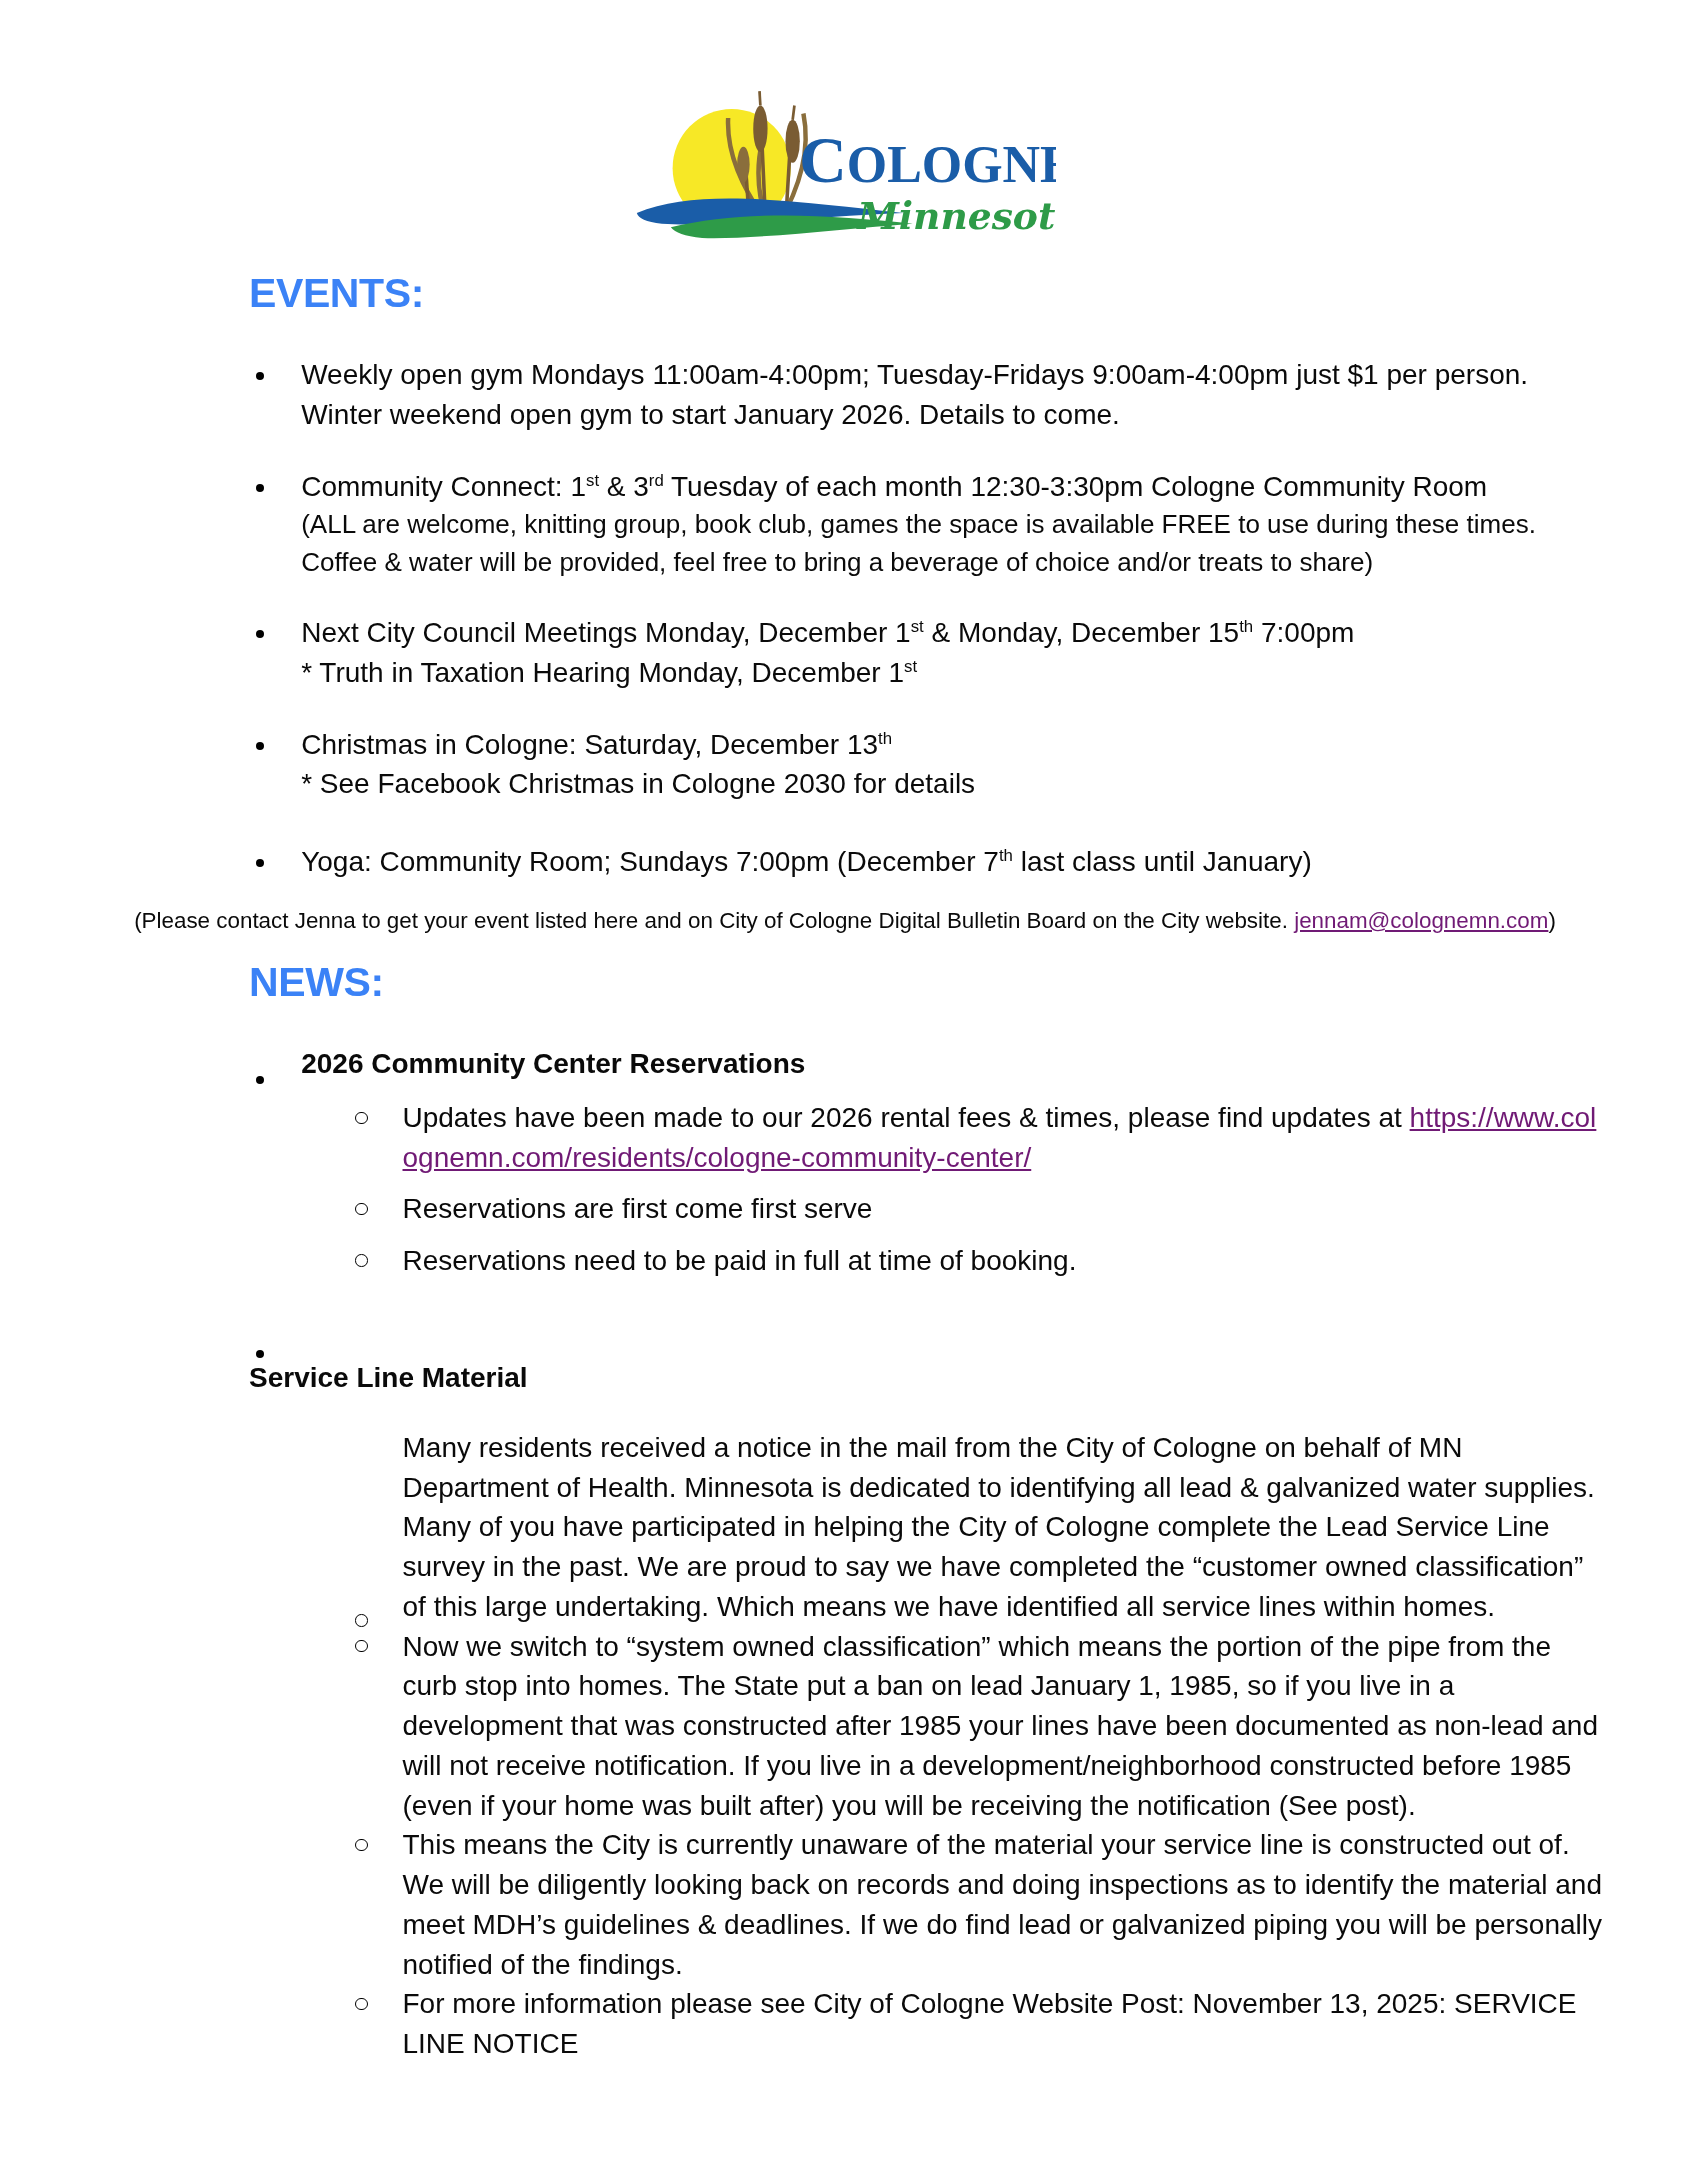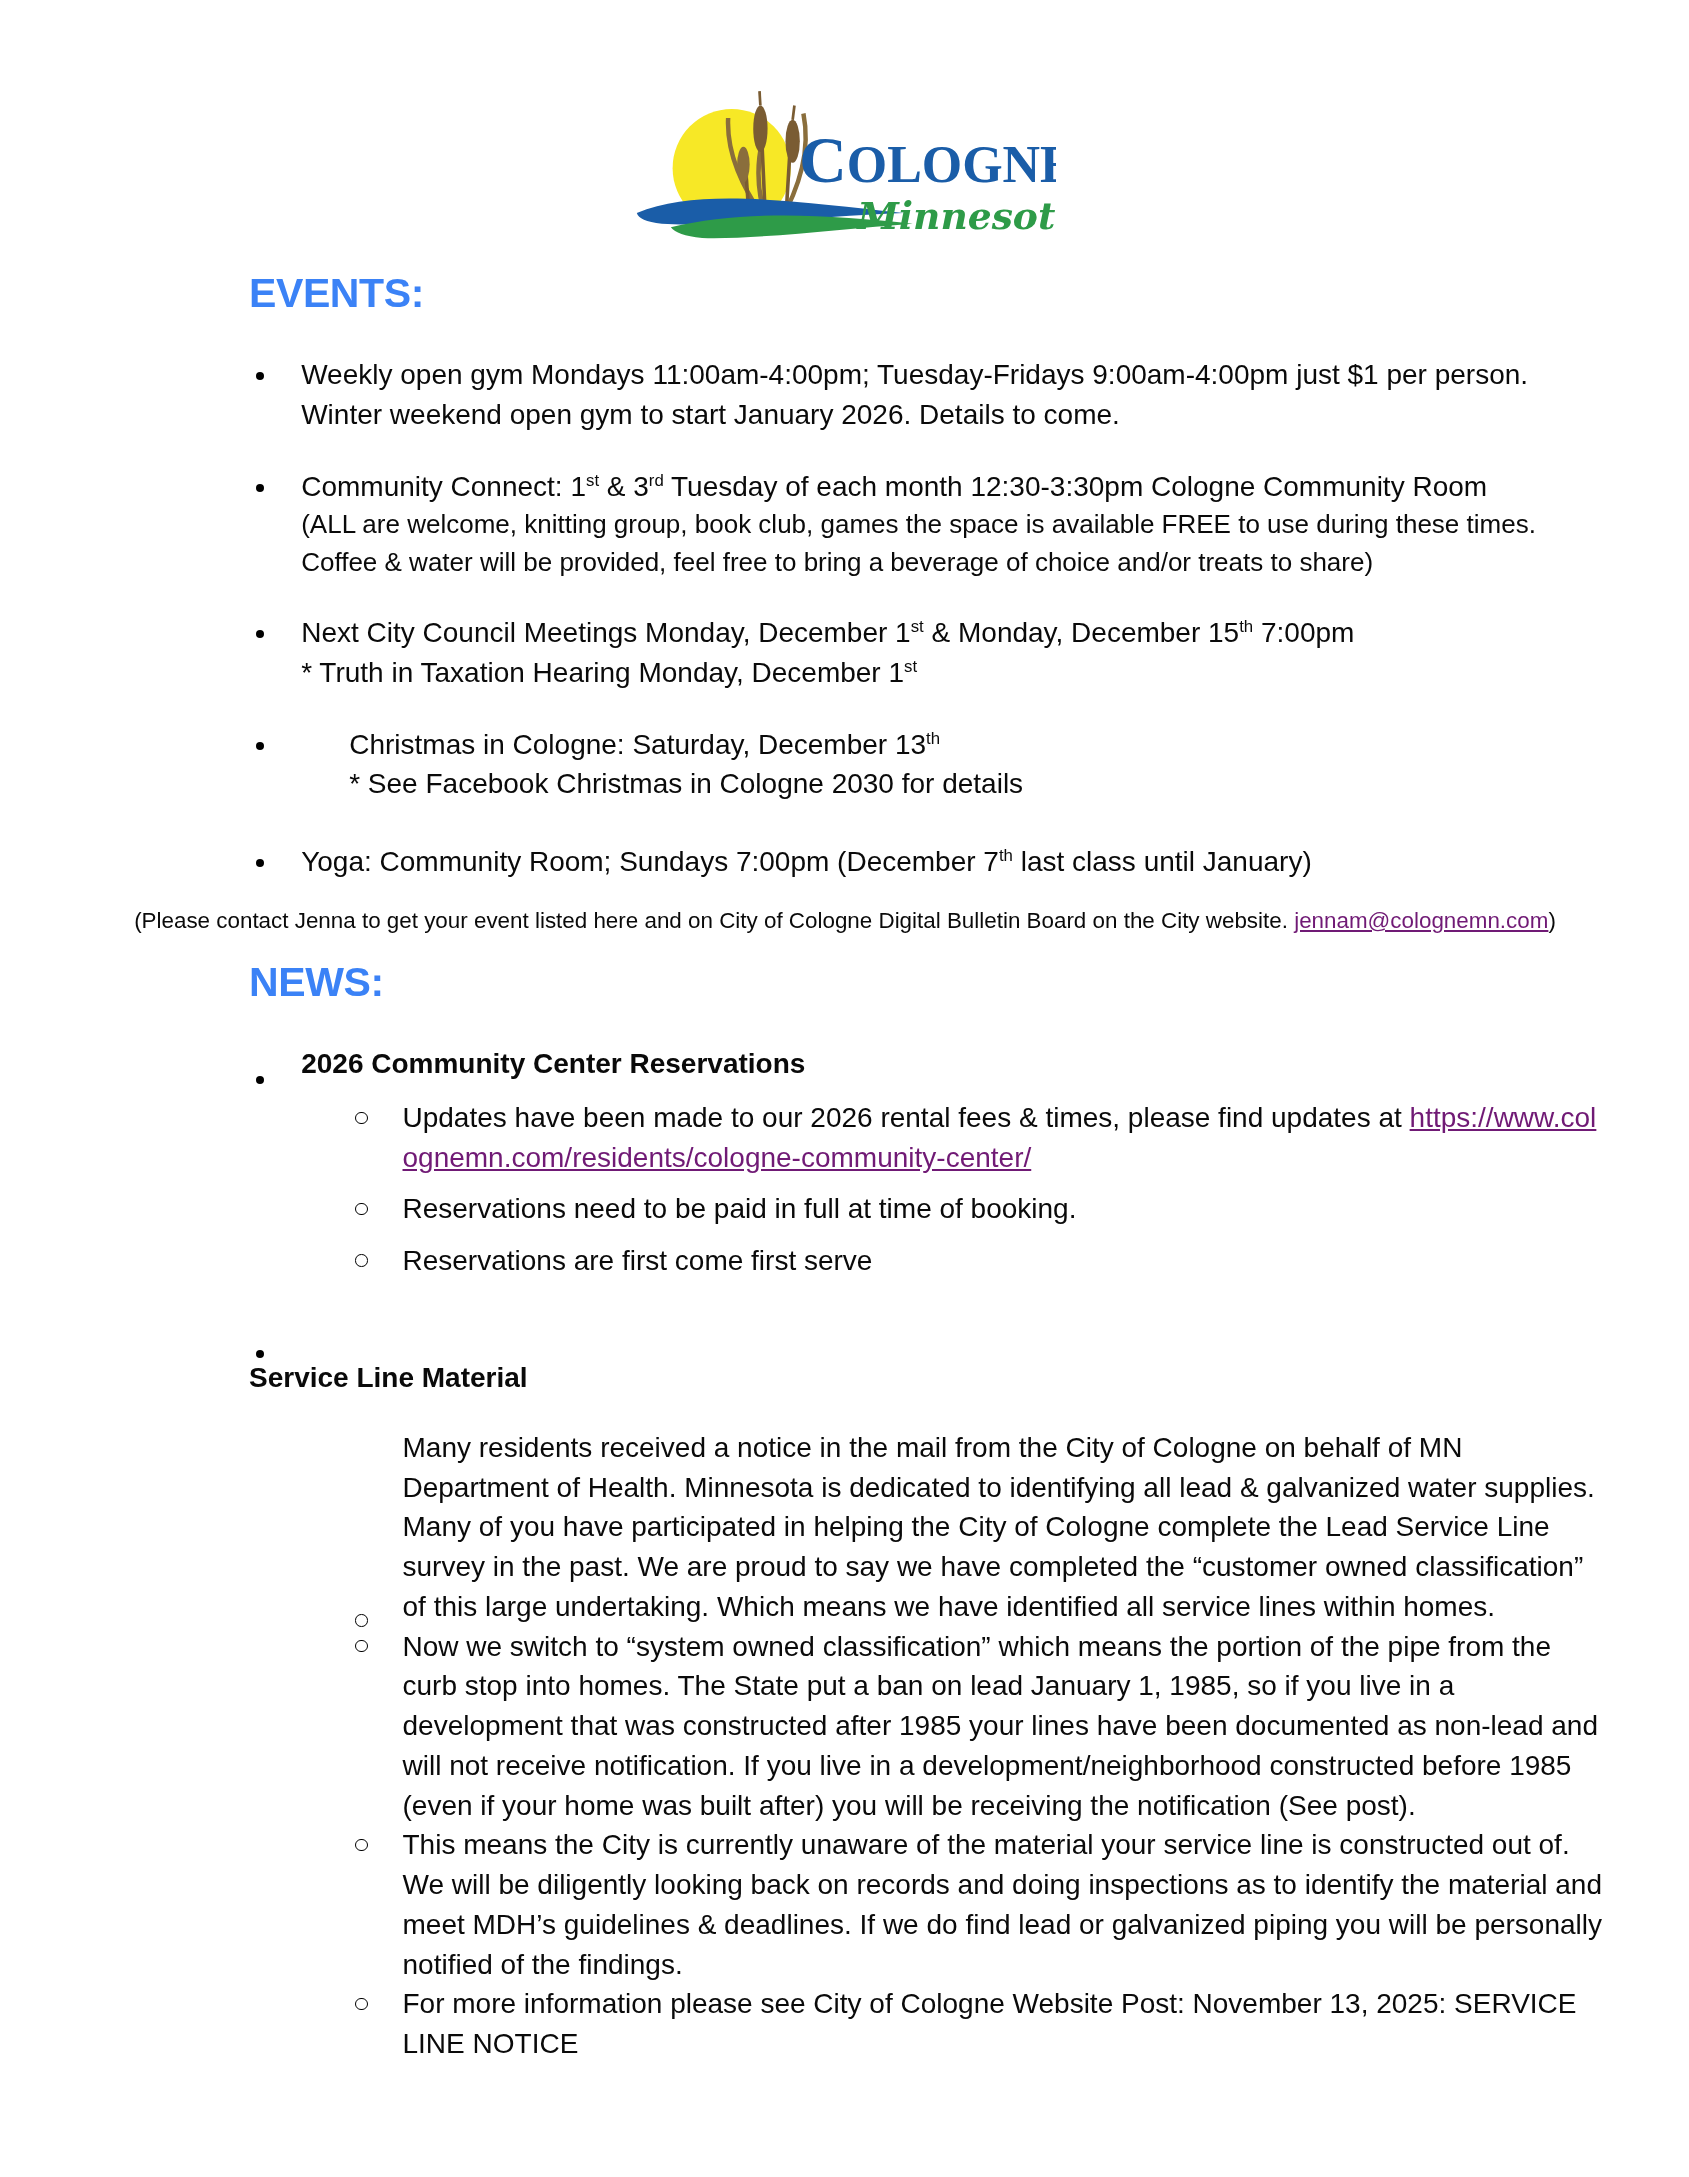--- a/index.html
+++ b/index.html
@@ -113,21 +113,21 @@
     </div>
 
     <div class="b1">
       <span class="dot"></span>
       <div class="txt">
         <div><span>Next City Council Meetings Monday, December 1</span><sup>st</sup><span> &amp; Monday, December 15</span><sup>th</sup><span> 7:00pm</span></div>
         <div><span>* Truth in Taxation Hearing Monday, December 1</span><sup>st</sup></div>
       </div>
     </div>
 
-    <div class="b1" style="margin-bottom:38px;gap:48px;">
+    <div class="b1" style="margin-bottom:38px;">
       <span class="dot"></span>
       <div class="txt">
         <div><span>Christmas in Cologne: Saturday, December 13</span><sup>th</sup></div>
         <div>* See Facebook Christmas in Cologne 2030 for details</div>
       </div>
     </div>
 
     <div class="b1" style="margin-bottom:23px;">
       <span class="dot"></span>
       <div class="txt">
@@ -153,26 +153,26 @@
 
       <div class="b2">
         <span class="circ"></span>
         <div class="txt">
           <span>Updates have been made to our 2026 rental fees &amp; times, please find updates at </span><a class="link">https://www.colognemn.com/residents/cologne-community-center/</a>
         </div>
       </div>
 
       <div class="b2">
         <span class="circ"></span>
+        <div class="txt">Reservations are first come first serve</div>
+      </div>
+
+      <div class="b2">
+        <span class="circ"></span>
         <div class="txt">Reservations need to be paid in full at time of booking.</div>
-      </div>
-
-      <div class="b2">
-        <span class="circ"></span>
-        <div class="txt">Reservations are first come first serve</div>
       </div>
     </div>
 
     <div class="news-gap"></div>
 
     <div class="news-section para-group">
       <div class="b1" style="margin-bottom:16px;flex-direction:column;">
         <span class="dot"></span>
         <div class="txt bold-title">Service Line Material</div>
       </div>

